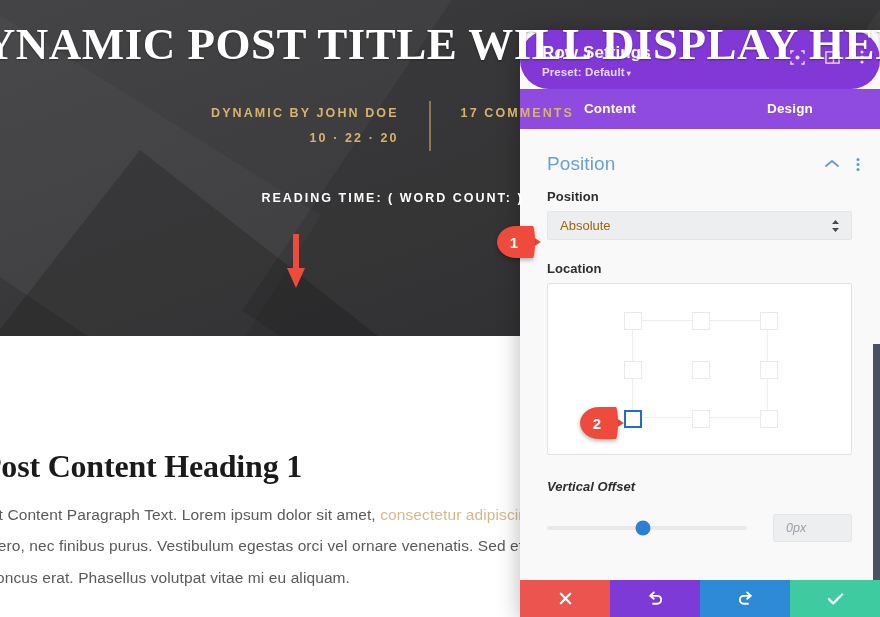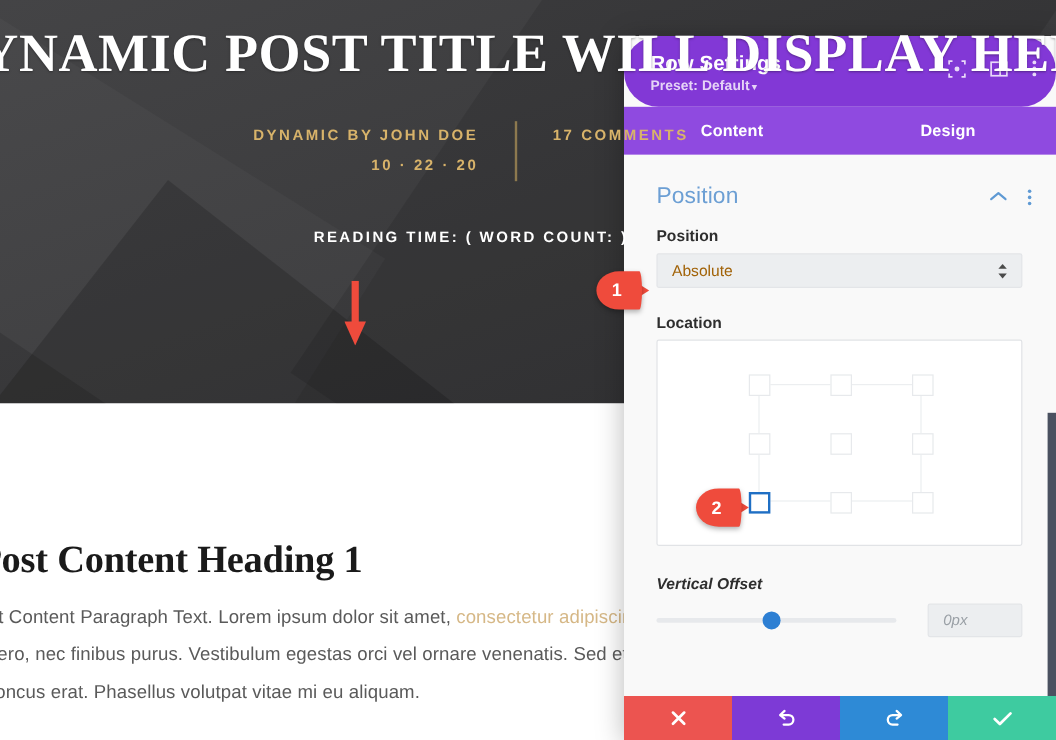--- a/index.html
+++ b/index.html
@@ -166,21 +166,21 @@
   .lc-tl { left: -9px;  top: -9px; }
   .lc-tc { left: 59px;  top: -9px; }
   .lc-tr { left: 127px; top: -9px; }
   .lc-ml { left: -9px;  top: 40px; }
   .lc-mc { left: 59px;  top: 40px; }
   .lc-mr { left: 127px; top: 40px; }
   .lc-bl { left: -9px;  top: 89px; }
   .lc-bc { left: 59px;  top: 89px; }
   .lc-br { left: 127px; top: 89px; }
 
-  .slider-row { display: flex; align-items: center; gap: 26px; margin-top: 9px; }
+  .slider-row { display: flex; align-items: center; gap: 26px; margin-top: 20px; }
   .slider-track {
     position: relative; flex: 1 1 auto; height: 4px; background: #e7e9ec; border-radius: 2px;
   }
   .slider-handle {
     position: absolute; left: 48%; top: 50%; transform: translate(-50%, -50%);
     width: 15px; height: 15px; border-radius: 50%; background: #2d7fd3;
   }
   .num-input {
     width: 79px; height: 28px; background: #eceef0; border: 1px solid #e3e5e8;
     display: flex; align-items: center; padding-left: 12px;

